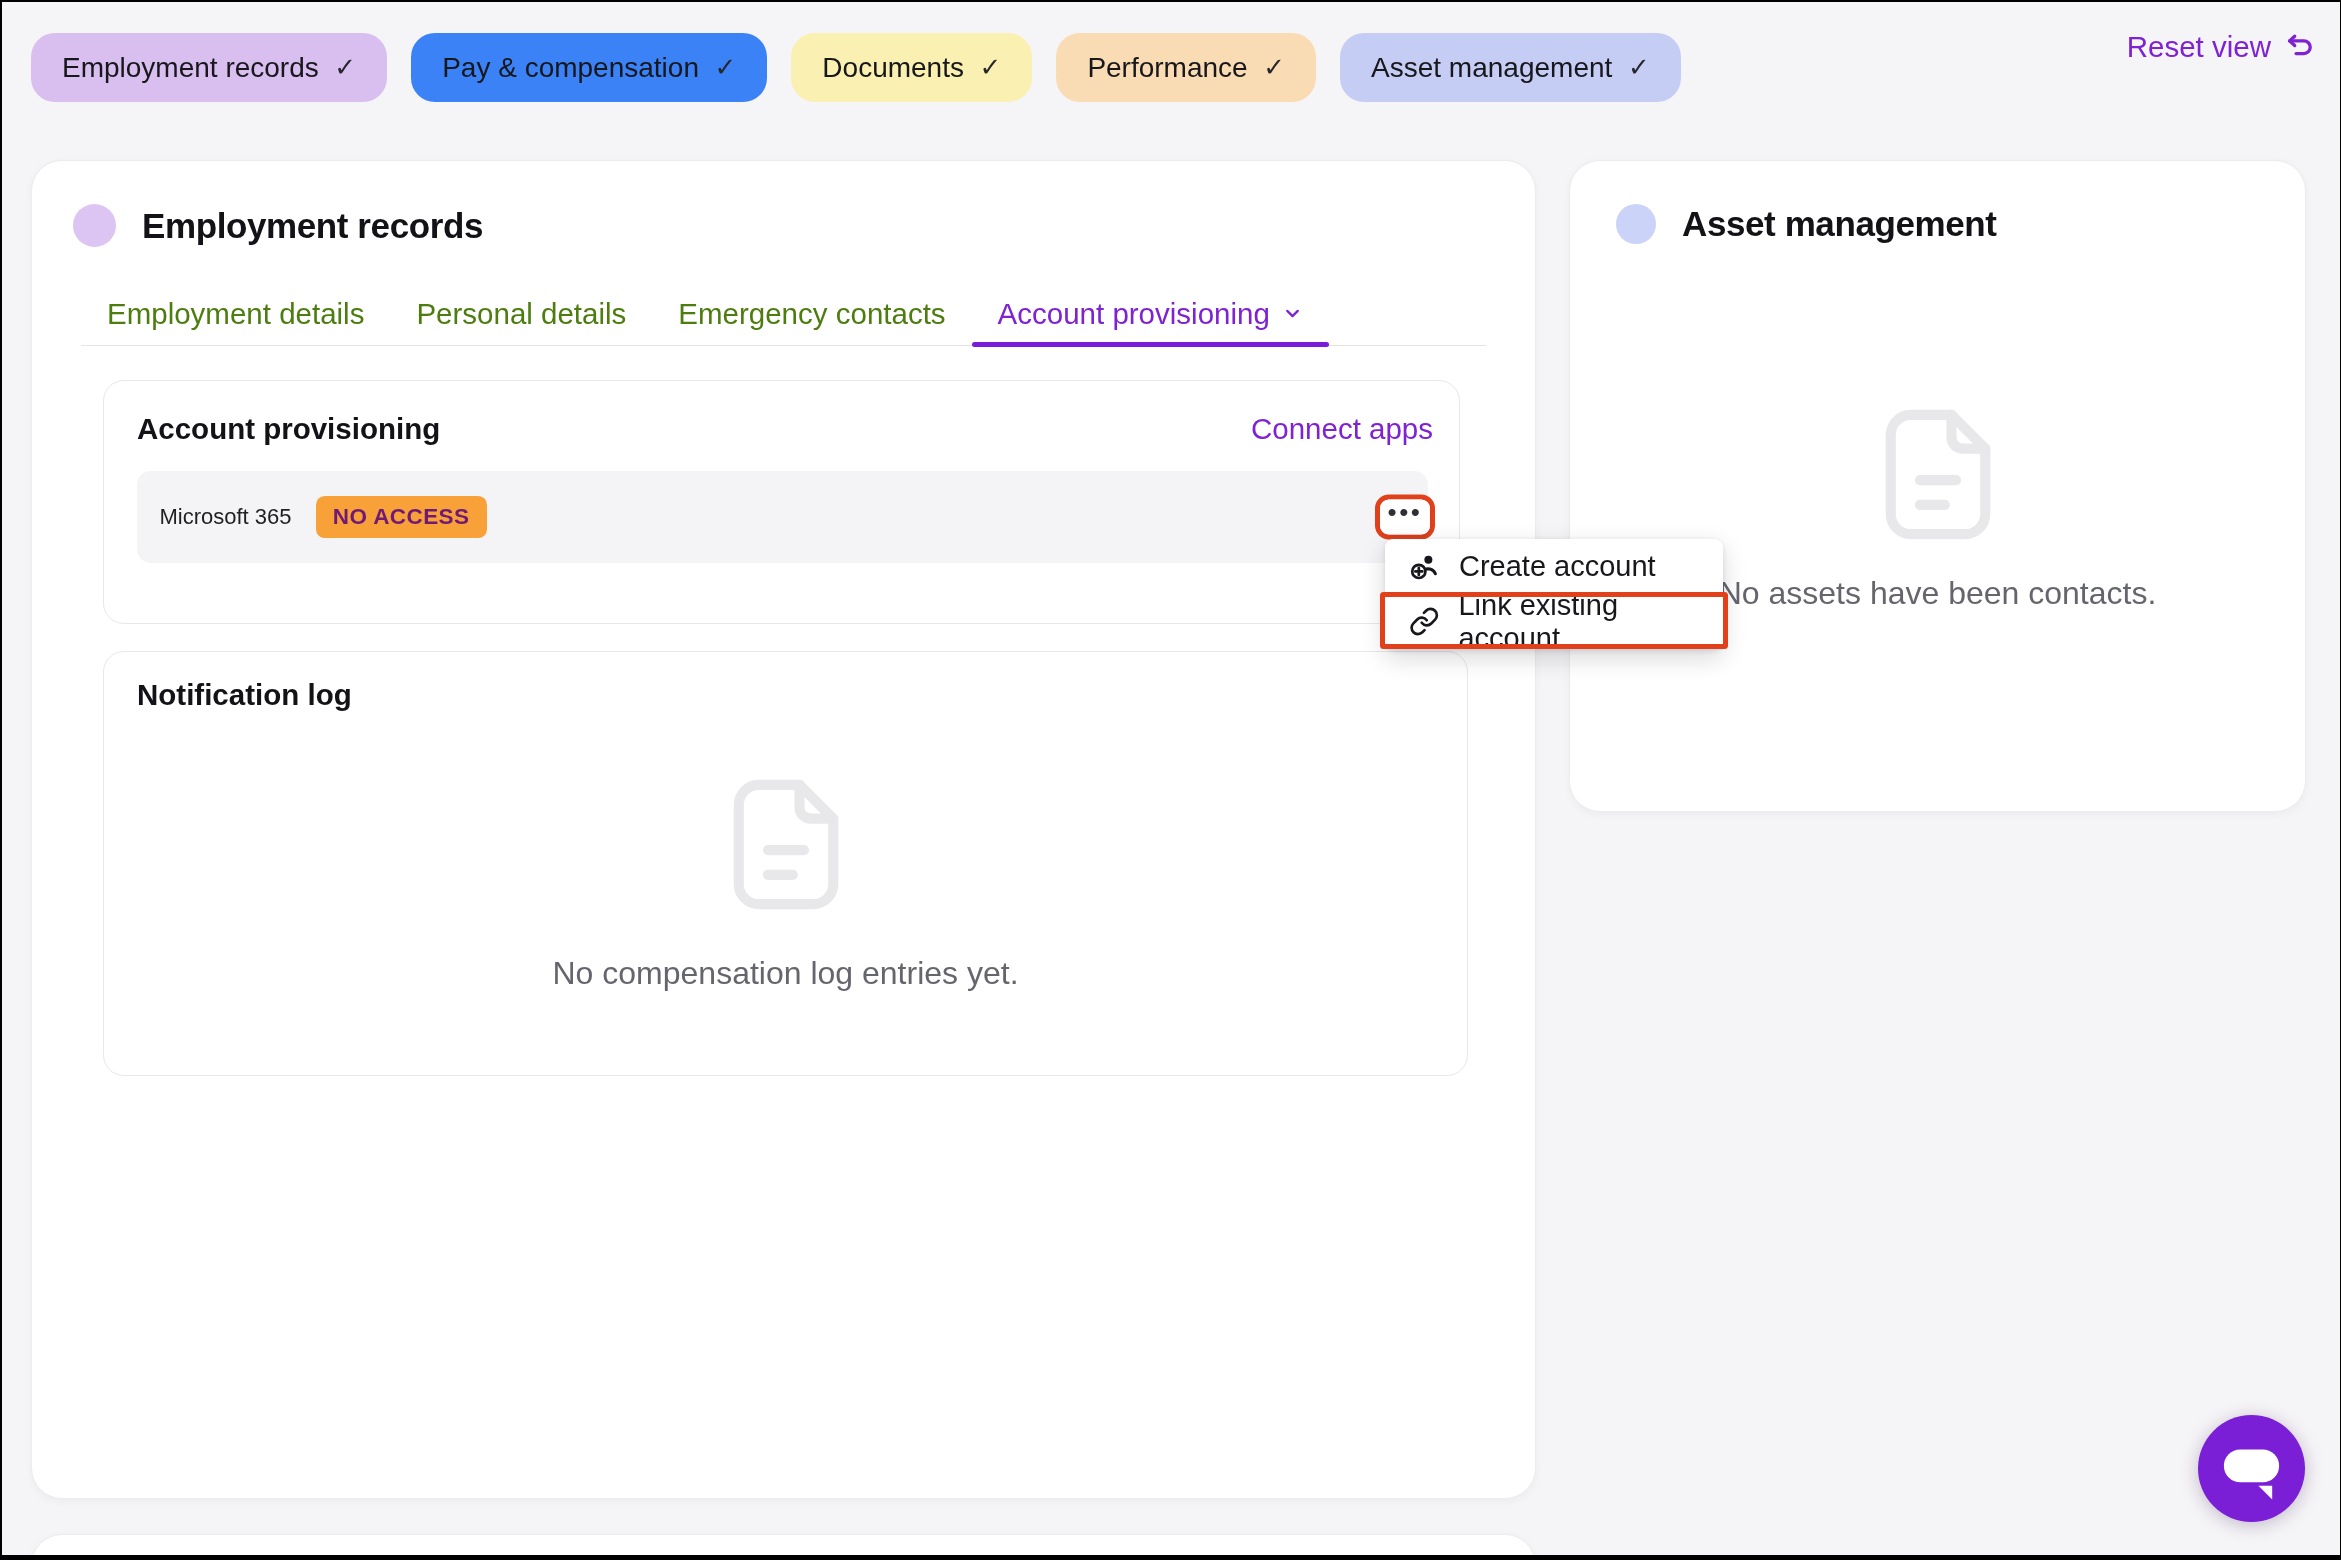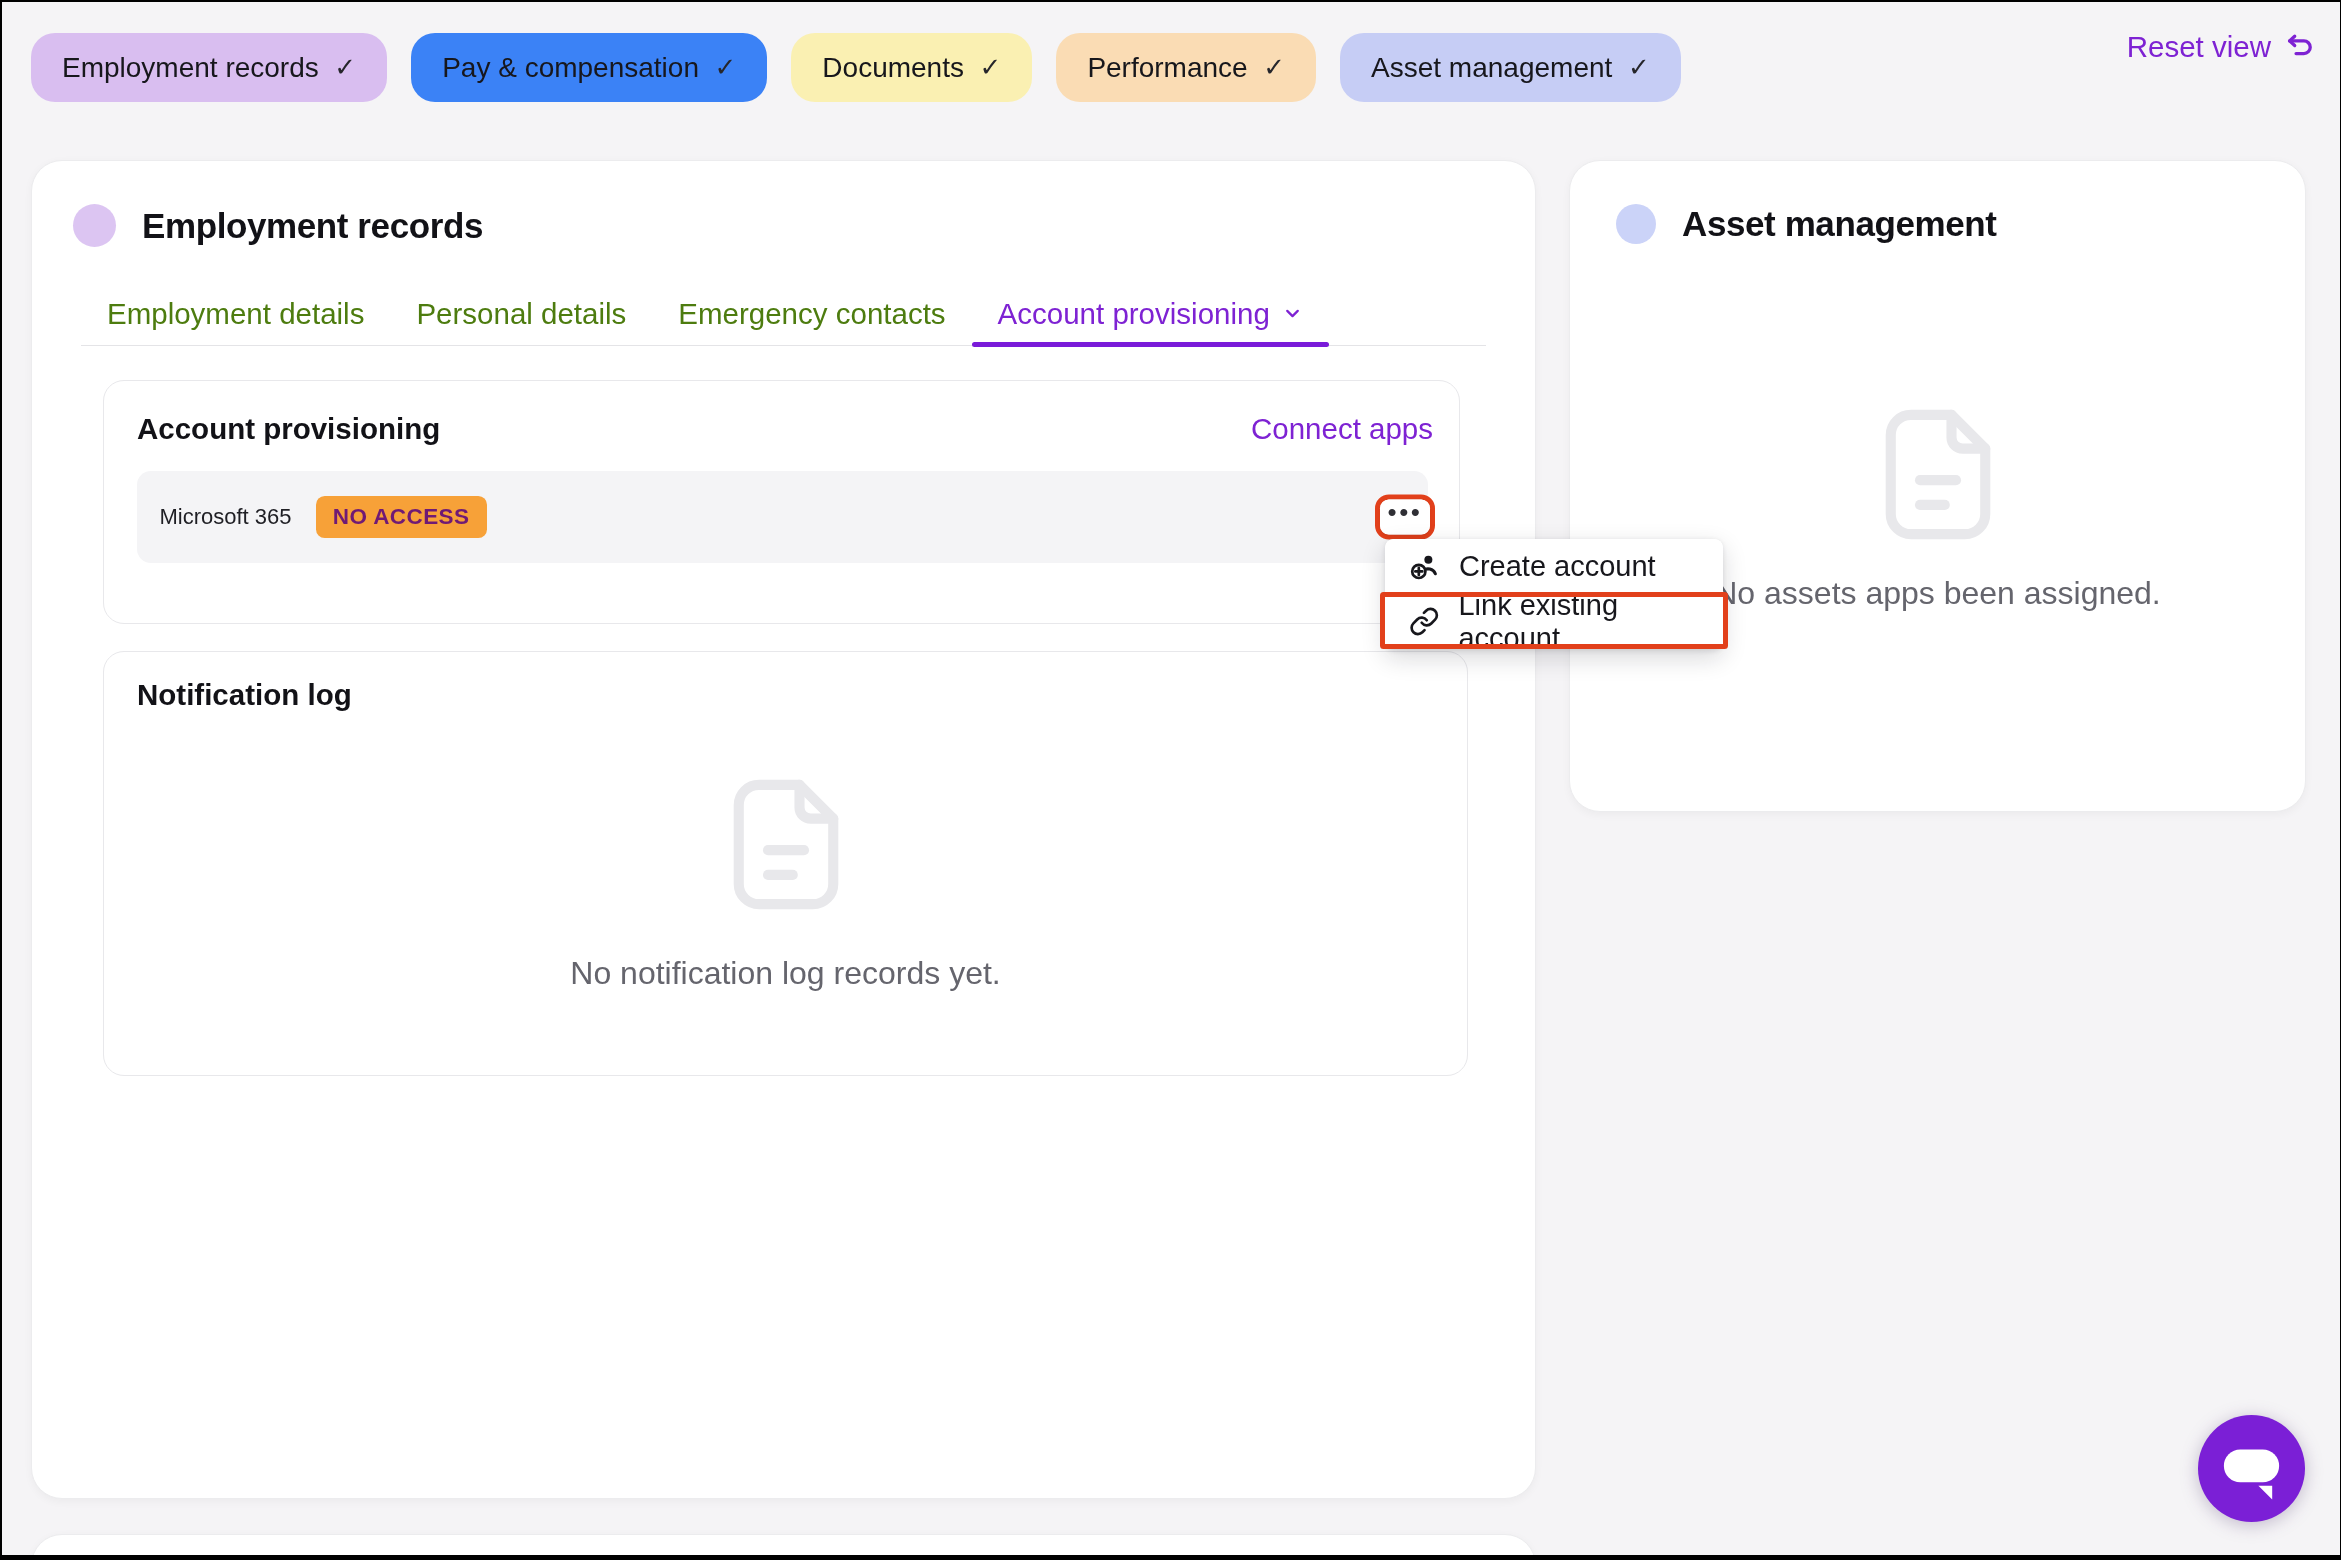--- a/index.html
+++ b/index.html
@@ -202,36 +202,36 @@
   </div>
 
   <div class="section" id="notification-section">
     <span class="section-title">Notification log</span>
     <svg class="empty-icon" width="108" height="133" viewBox="0 0 96 118" fill="none" stroke="#E8E8EB" stroke-width="9" stroke-linecap="round" stroke-linejoin="round">
       <path d="M60 6 H24 C14 6 6 14 6 24 V94 C6 104 14 112 24 112 H72 C82 112 90 104 90 94 V36 Z"></path>
       <path d="M60 6 V26 C60 31.5 64.5 36 70 36 H90"></path>
       <path d="M32 64 H64"></path>
       <path d="M32 86 H54"></path>
     </svg>
-    <div class="empty-text">No notification log records yet.</div>
+    <div class="empty-text">No compensation log entries yet.</div>
   </div>
 </div>
 
 <div class="card" id="asset-card">
   <div class="card-header">
     <div class="dot-avatar" style="background:#CBD3F8;width:40px;height:40px;"></div>
     <div class="card-title">Asset management</div>
   </div>
   <svg class="empty-icon" width="108" height="133" viewBox="0 0 96 118" fill="none" stroke="#E8E8EB" stroke-width="9" stroke-linecap="round" stroke-linejoin="round">
     <path d="M60 6 H24 C14 6 6 14 6 24 V94 C6 104 14 112 24 112 H72 C82 112 90 104 90 94 V36 Z"></path>
     <path d="M60 6 V26 C60 31.5 64.5 36 70 36 H90"></path>
     <path d="M32 64 H64"></path>
     <path d="M32 86 H54"></path>
   </svg>
-  <div class="empty-text">No assets apps been assigned.</div>
+  <div class="empty-text">No assets have been contacts.</div>
 </div>
 
 <div class="menu">
   <div class="menu-item">
     <svg width="31" height="31" viewBox="0 0 24 24" fill="none">
       <circle cx="15" cy="6.8" r="3.1" fill="#17171C"></circle>
       <path d="M10.8 15.2 A6.2 6.2 0 0 1 20.4 17.6" stroke="#17171C" stroke-width="2.4" stroke-linecap="round"></path>
       <circle cx="7.6" cy="15.8" r="5.1" fill="#fff" stroke="#17171C" stroke-width="2.1"></circle>
       <path d="M4.9 15.8 H10.3 M7.6 13.1 V18.5" stroke="#17171C" stroke-width="2.1" stroke-linecap="round"></path>
     </svg>

